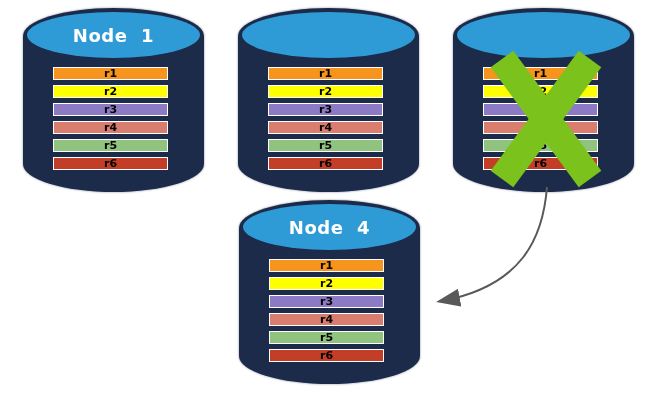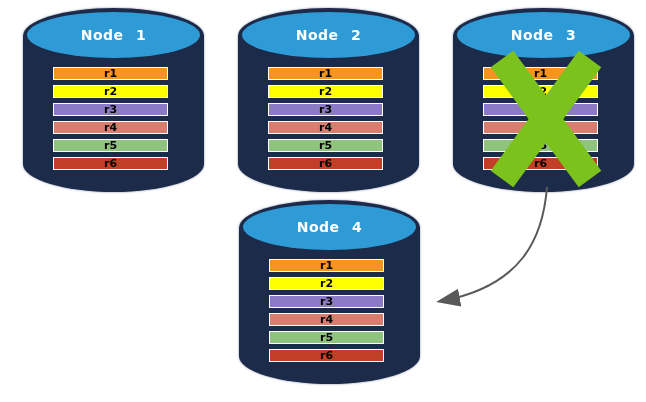--- a/index.html
+++ b/index.html
@@ -11,21 +11,21 @@
     position:absolute;width:181px;height:184px;
     filter:drop-shadow(0 0 1px rgba(130,140,160,.9));
   }
   .cyl-top-navy{position:absolute;left:0;right:0;top:0;height:56px;border-radius:50%;}
   .cyl-mid{position:absolute;left:0;right:0;top:28px;bottom:28px;}
   .cyl-bottom{position:absolute;left:0;right:0;bottom:0;height:56px;border-radius:50%;}
   .cyl-top-blue{position:absolute;left:4px;right:4px;top:4px;height:46px;border-radius:50%;}
   .node-title{
     position:absolute;left:0;right:0;top:0;height:54px;
     display:flex;align-items:center;justify-content:center;
-    color:#ffffff;font-weight:bold;font-size:14px;word-spacing:7px;
+    color:#ffffff;font-weight:bold;font-size:18px;word-spacing:7px;
     letter-spacing:.5px;white-space:pre;
   }
   .bars{position:absolute;left:30px;top:59px;width:115px;}
   .bar{
     box-sizing:border-box;height:13px;margin-bottom:5px;border-radius:0;
     border:1px solid #ffffff;
     display:flex;align-items:center;justify-content:center;
     font-size:11px;font-weight:bold;color:#000;line-height:11px;
   }
   .x-overlay{position:absolute;left:33px;top:41px;width:120px;height:140px;overflow:visible;}
@@ -48,37 +48,35 @@
     <div class="bar" style="background: rgb(143, 195, 126);">r5</div>
     <div class="bar" style="background: rgb(194, 62, 39);">r6</div>
   </div>
 </div>
 
 <div class="node" style="left:238px;top:8px;">
   <div class="cyl-top-navy" style="background: rgb(29, 43, 75);"></div>
   <div class="cyl-mid" style="background: rgb(29, 43, 75);"></div>
   <div class="cyl-bottom" style="background: rgb(29, 43, 75);"></div>
   <div class="cyl-top-blue" style="background: rgb(46, 155, 214);"></div>
-  <div class="node-title">Node 2</div>
   <div class="bars">
     <div class="bar" style="background: rgb(246, 148, 30);">r1</div>
     <div class="bar" style="background: rgb(255, 255, 0);">r2</div>
     <div class="bar" style="background: rgb(140, 123, 196);">r3</div>
     <div class="bar" style="background: rgb(217, 126, 110);">r4</div>
     <div class="bar" style="background: rgb(143, 195, 126);">r5</div>
     <div class="bar" style="background: rgb(194, 62, 39);">r6</div>
   </div>
 </div>
 
 <div class="node" style="left:453px;top:8px;">
   <div class="cyl-top-navy" style="background: rgb(29, 43, 75);"></div>
   <div class="cyl-mid" style="background: rgb(29, 43, 75);"></div>
   <div class="cyl-bottom" style="background: rgb(29, 43, 75);"></div>
   <div class="cyl-top-blue" style="background: rgb(46, 155, 214);"></div>
-  <div class="node-title">Node 3</div>
   <div class="bars">
     <div class="bar" style="background: rgb(246, 148, 30);">r1</div>
     <div class="bar" style="background: rgb(255, 255, 0);">r2</div>
     <div class="bar" style="background: rgb(140, 123, 196);">r3</div>
     <div class="bar" style="background: rgb(217, 126, 110);">r4</div>
     <div class="bar" style="background: rgb(143, 195, 126);">r5</div>
     <div class="bar" style="background: rgb(194, 62, 39);">r6</div>
   </div>
   <svg class="x-overlay" viewBox="0 0 120 140">
     <line x1="16" y1="10" x2="104" y2="130" stroke-width="28" stroke="#7CC21C"></line>

